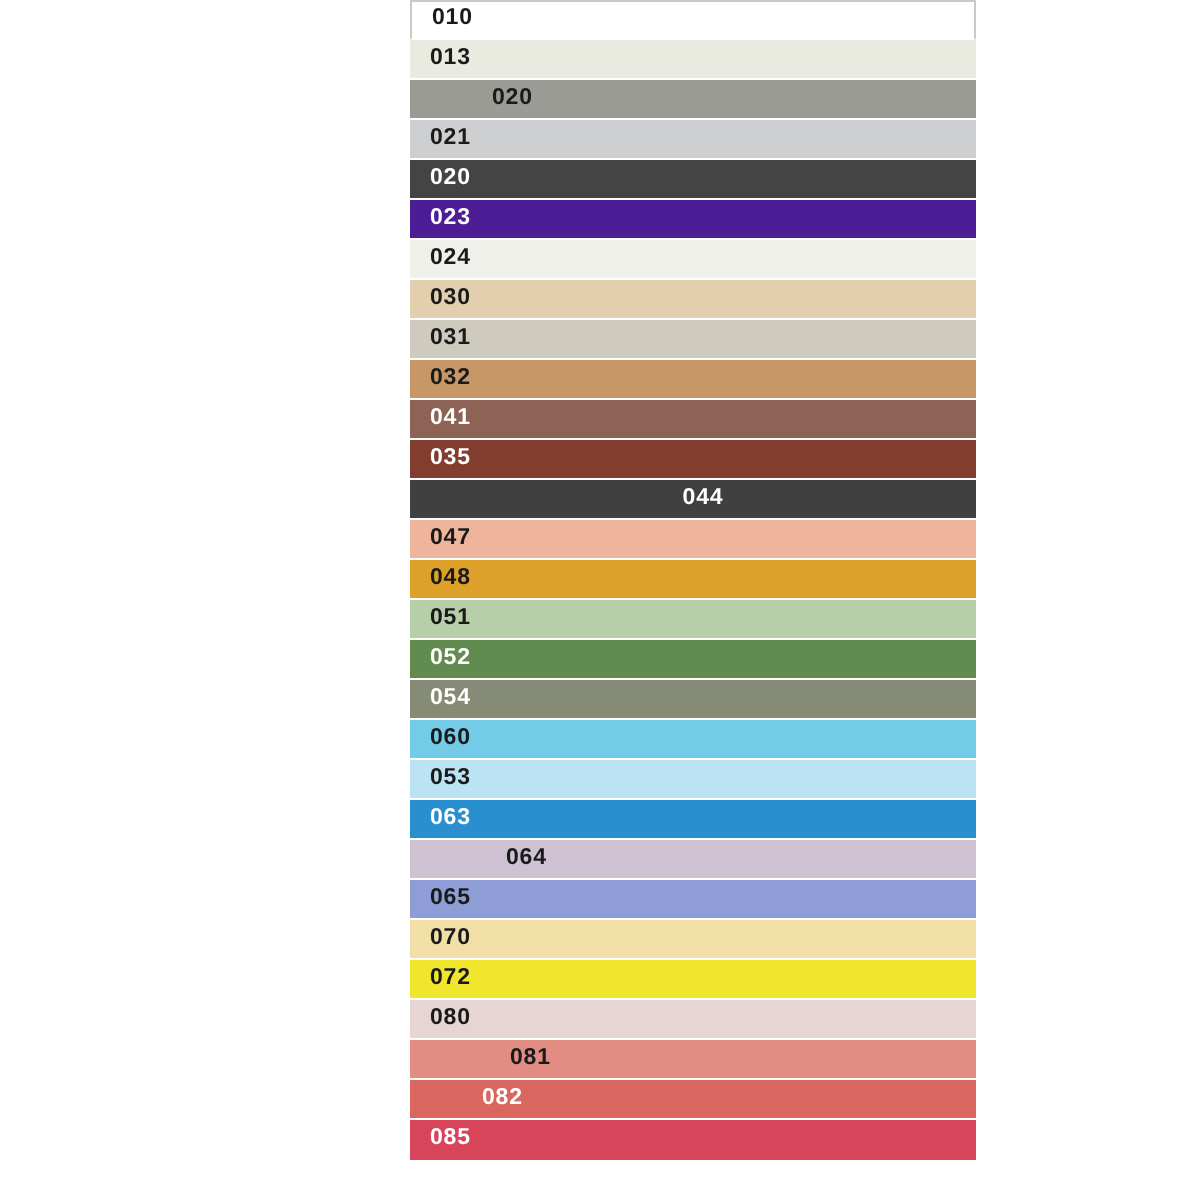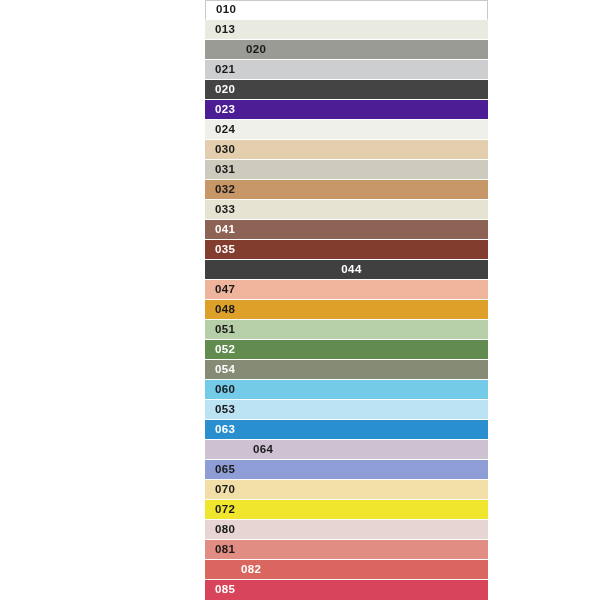--- a/index.html
+++ b/index.html
@@ -83,23 +83,20 @@
       </div>
       <div class="swatch-row" style="background: rgb(227, 207, 174);">
         <span class="swatch-label" style="color: rgb(26, 26, 26);">030</span>
       </div>
       <div class="swatch-row" style="background: rgb(207, 202, 190);">
         <span class="swatch-label" style="color: rgb(26, 26, 26);">031</span>
       </div>
       <div class="swatch-row" style="background: rgb(200, 151, 103);">
         <span class="swatch-label" style="color: rgb(26, 26, 26);">032</span>
       </div>
-      <div class="swatch-row" style="background: rgb(230, 227, 210);">
-        <span class="swatch-label" style="color: rgb(26, 26, 26);">033</span>
-      </div>
       <div class="swatch-row" style="background: rgb(140, 99, 84);">
         <span class="swatch-label" style="color: rgb(255, 255, 255);">041</span>
       </div>
       <div class="swatch-row" style="background: rgb(131, 61, 47);">
         <span class="swatch-label" style="color: rgb(255, 255, 255);">035</span>
       </div>
       <div class="swatch-row" style="background: #404040; justify-content: center;">
         <span class="swatch-label" style="color: rgb(255, 255, 255);">044</span>
       </div>
       <div class="swatch-row" style="background: rgb(238, 180, 156);">
@@ -134,21 +131,21 @@
       </div>
       <div class="swatch-row" style="background: rgb(242, 223, 168);">
         <span class="swatch-label" style="color: rgb(26, 26, 26);">070</span>
       </div>
       <div class="swatch-row" style="background: rgb(240, 230, 46);">
         <span class="swatch-label" style="color: rgb(26, 26, 26);">072</span>
       </div>
       <div class="swatch-row" style="background: rgb(230, 213, 210);">
         <span class="swatch-label" style="color: rgb(26, 26, 26);">080</span>
       </div>
-      <div class="swatch-row" style="background: rgb(225, 141, 131);">
+      <div class="swatch-row" style="background: rgb(225, 141, 131); padding-left: 40px;">
         <span class="swatch-label" style="color: rgb(26, 26, 26);">081</span>
       </div>
       <div class="swatch-row" style="background: rgb(217, 103, 95);">
         <span class="swatch-label" style="color: rgb(255, 255, 255); padding-left: 36px;">082</span>
       </div>
       <div class="swatch-row" style="background: rgb(216, 69, 90); border-bottom: none;">
         <span class="swatch-label" style="color: rgb(255, 255, 255);">085</span>
       </div>
     </div>
 </div>

